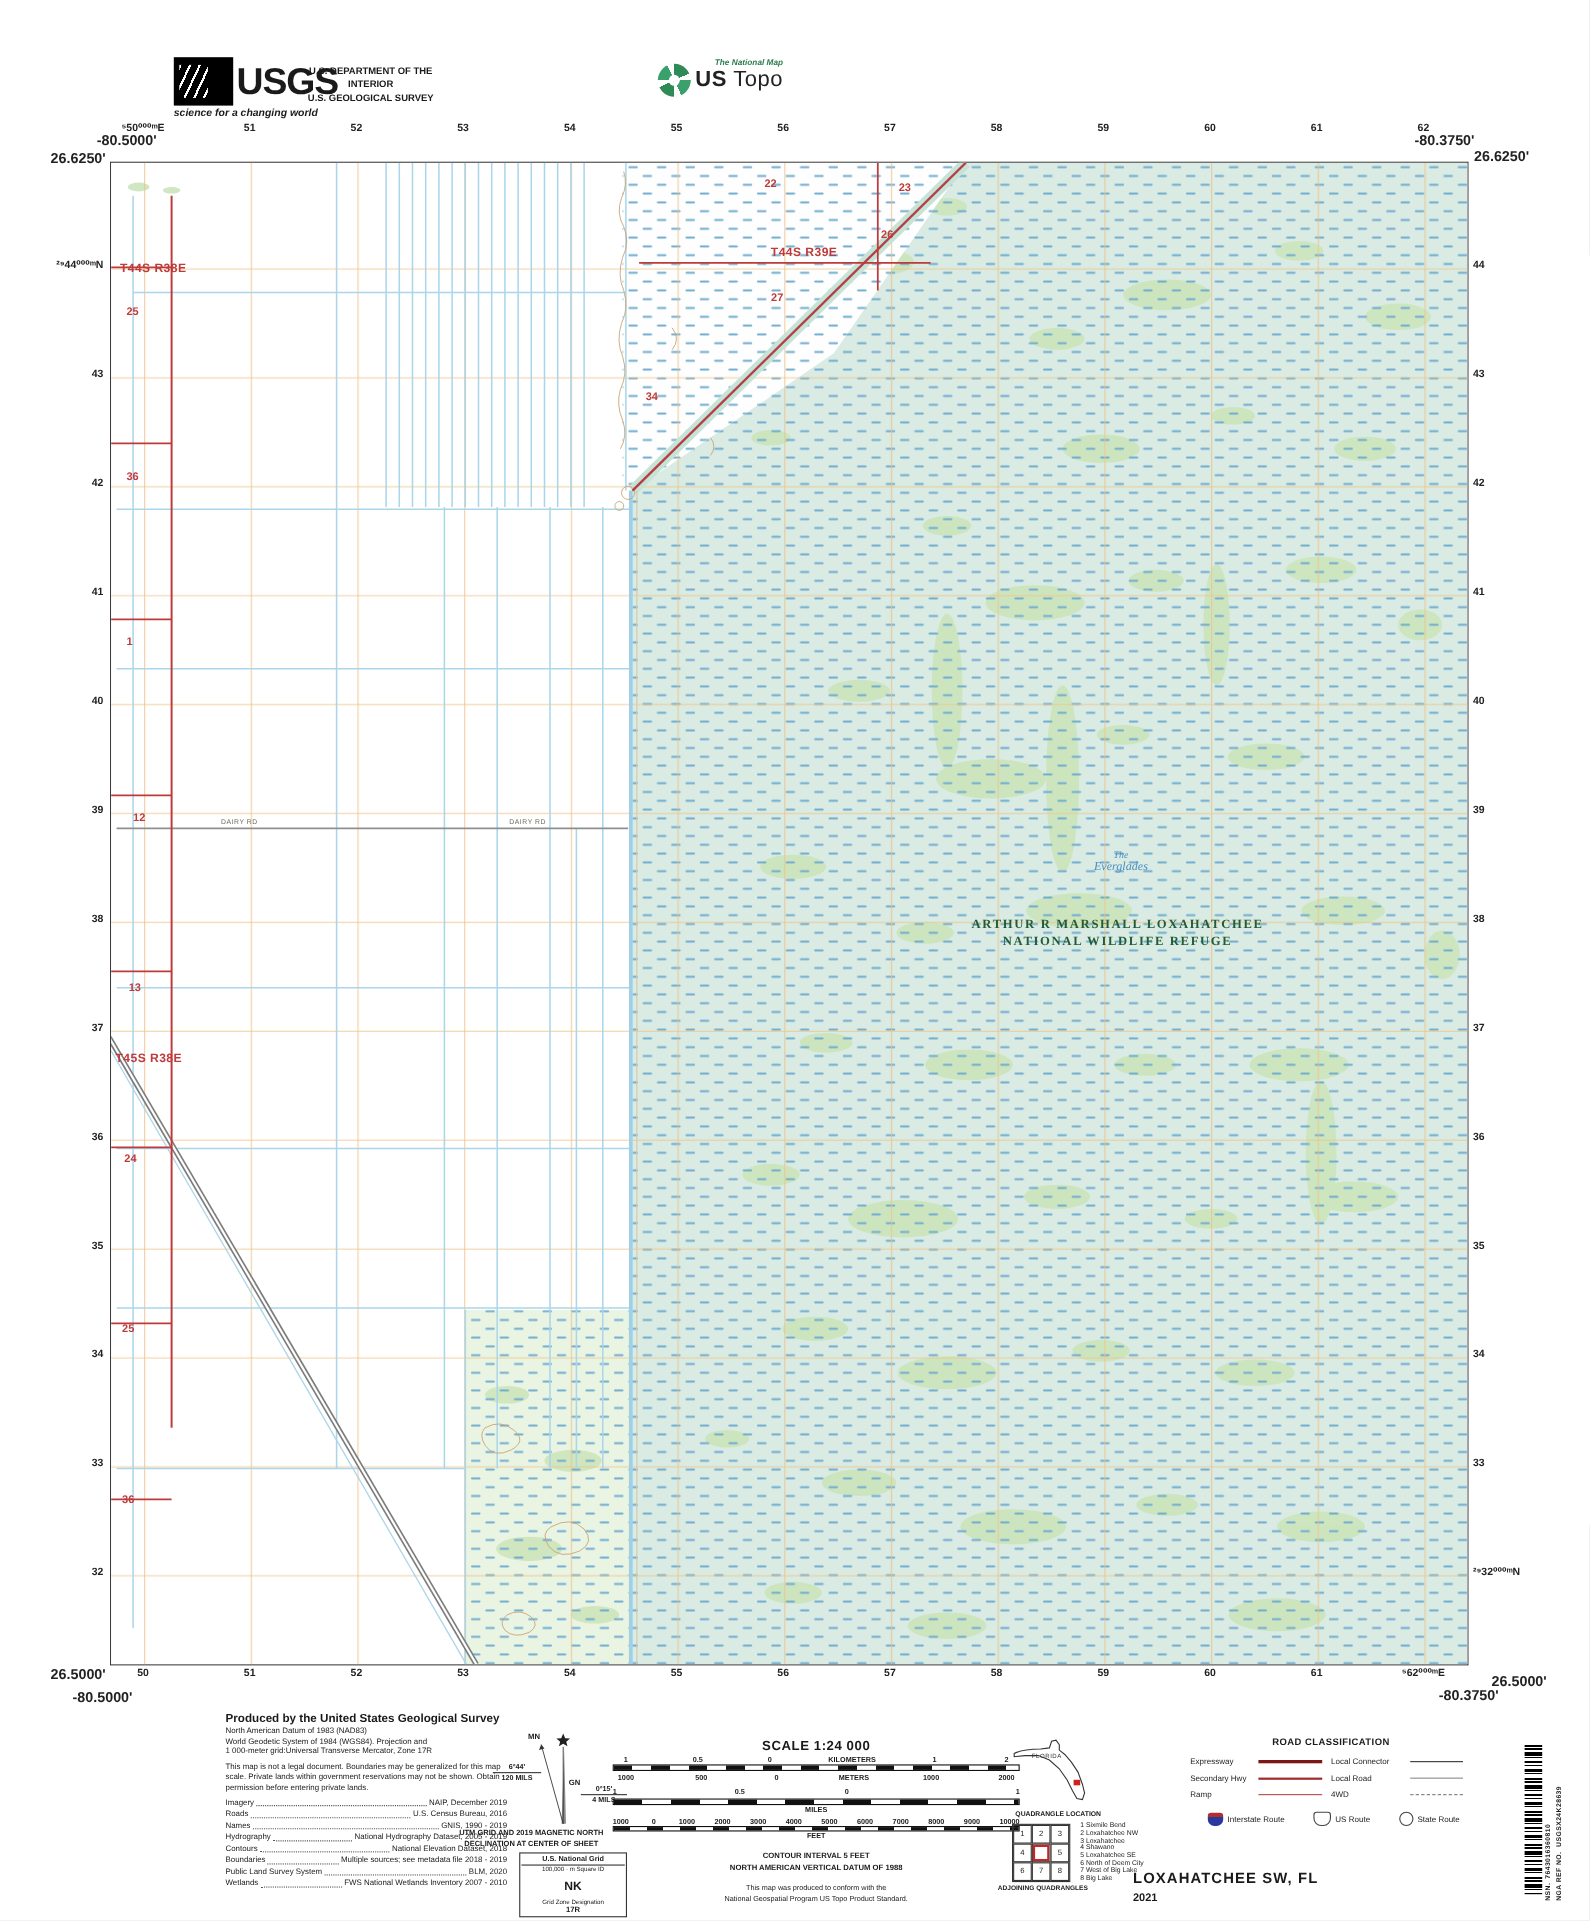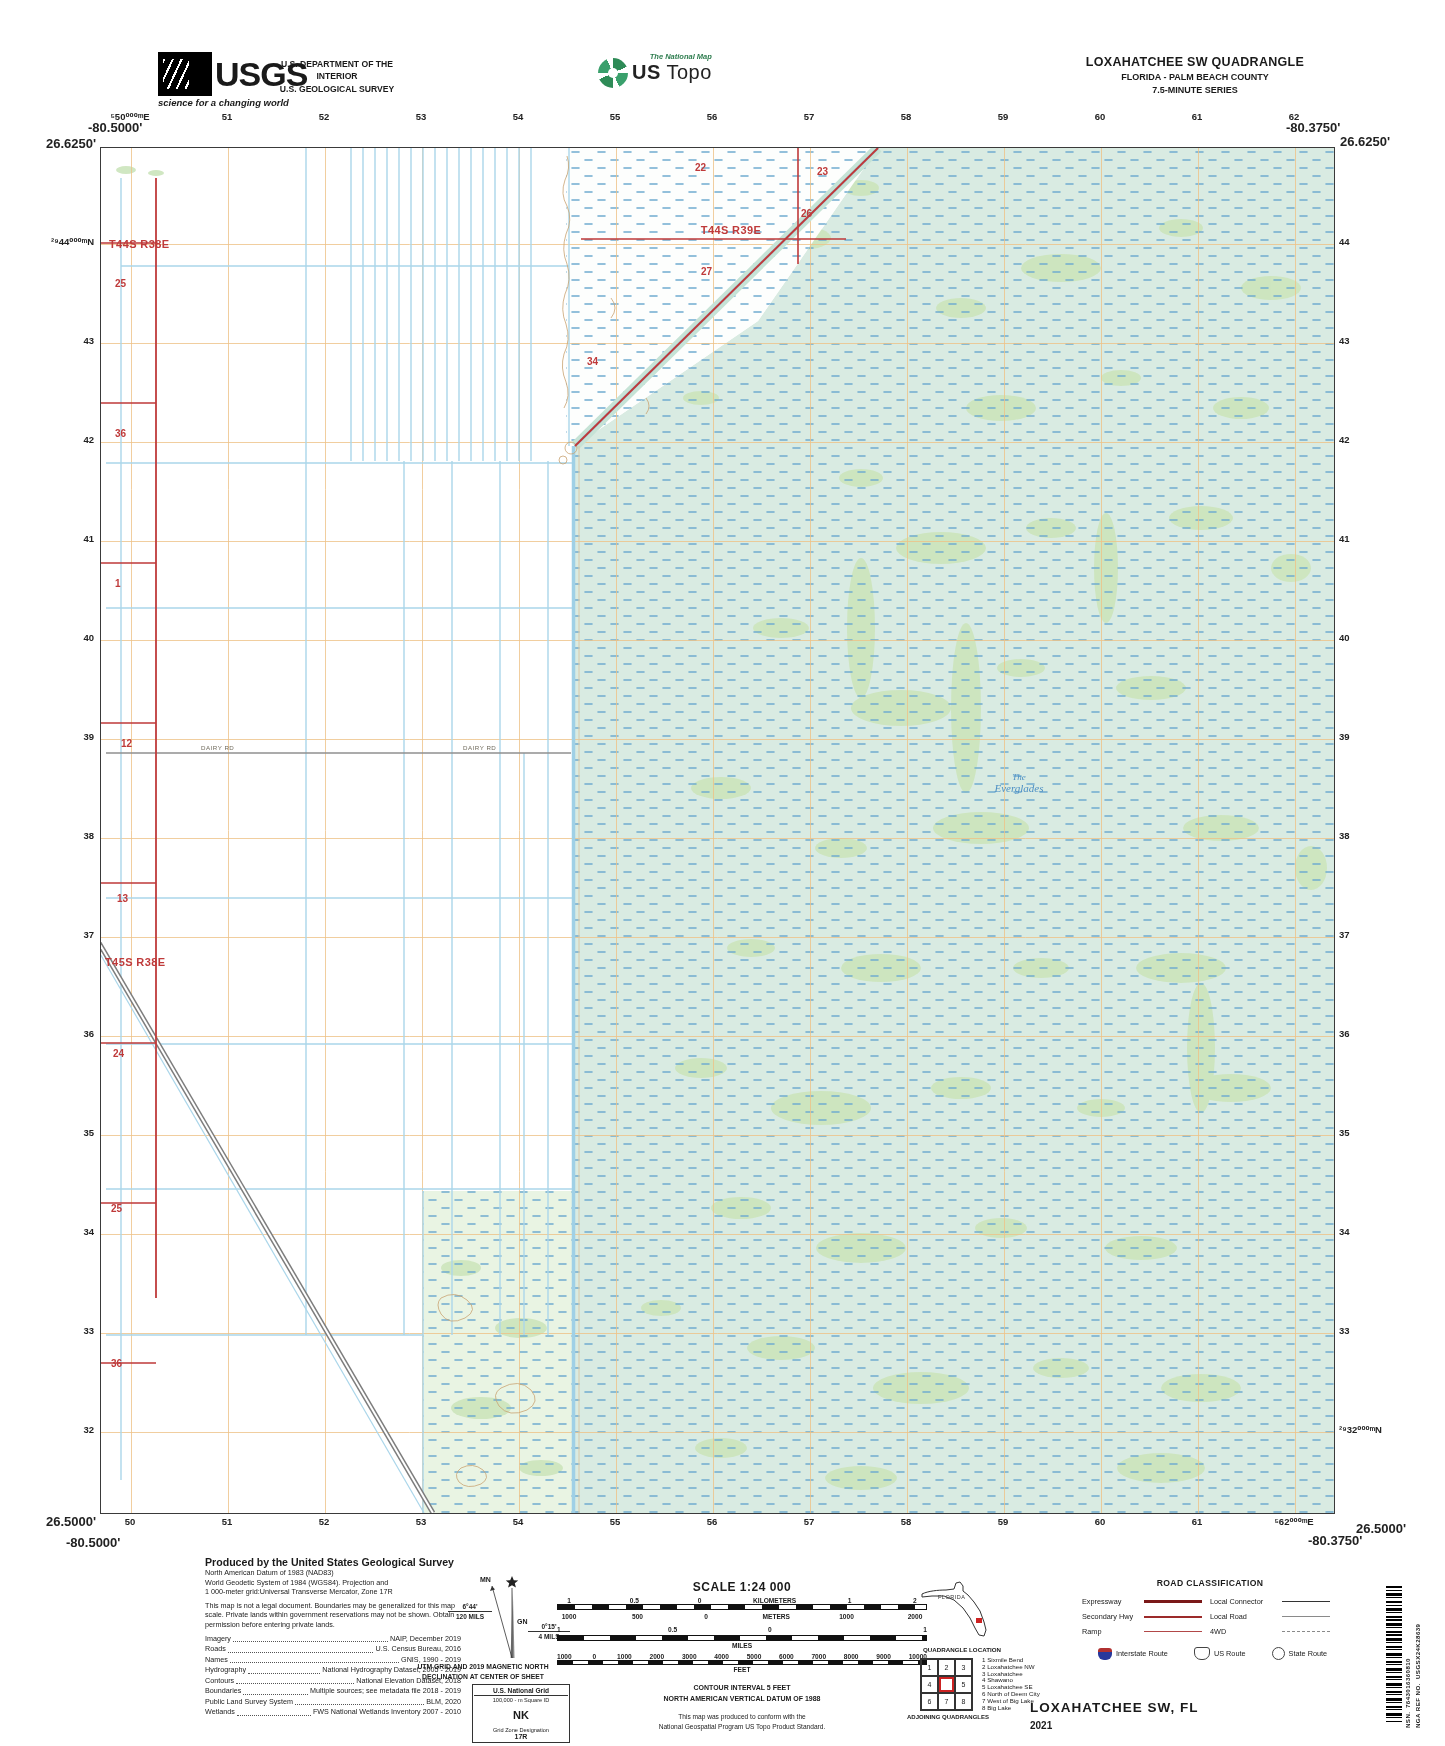--- a/index.html
+++ b/index.html
@@ -127,25 +127,20 @@
     <div>U.S. DEPARTMENT OF THE INTERIOR</div>
     <div>U.S. GEOLOGICAL SURVEY</div>
   </div>
   <div class="abs natmap">
     <div class="nm-icon"></div>
     <div class="nm-text">
       <div class="nm-small">The National Map</div>
       <div class="nm-big"><b>US</b><span> Topo</span></div>
     </div>
   </div>
-  <div class="abs quad-title">
-    <div class="qt1">LOXAHATCHEE SW QUADRANGLE</div>
-    <div class="qt2">FLORIDA - PALM BEACH COUNTY</div>
-    <div class="qt3">7.5-MINUTE SERIES</div>
-  </div>
 
   <div class="abs corner" style="left:88px;top:120px;">-80.5000'</div>
   <div class="abs corner" style="left:46px;top:136px;width:48px;text-align:right;">26.6250'</div>
   <div class="abs corner" style="left:1286px;top:120px;">-80.3750'</div>
   <div class="abs corner" style="left:1340px;top:134px;">26.6250'</div>
   <div class="abs corner" style="left:46px;top:1514px;">26.5000'</div>
   <div class="abs corner" style="left:66px;top:1535px;">-80.5000'</div>
   <div class="abs corner" style="left:1308px;top:1533px;">-80.3750'</div>
   <div class="abs corner" style="left:1356px;top:1521px;">26.5000'</div>
 
@@ -344,20 +339,24 @@
     <span class="mlabel sec" style="left:16px;top:745px;">13</span>
     <span class="mlabel sec" style="left:12px;top:900px;">24</span>
     <span class="mlabel sec" style="left:10px;top:1055px;">25</span>
     <span class="mlabel sec" style="left:10px;top:1210px;">36</span>
     <span class="mlabel sec" style="left:594px;top:14px;">22</span>
     <span class="mlabel sec" style="left:716px;top:18px;">23</span>
     <span class="mlabel sec" style="left:700px;top:60px;">26</span>
     <span class="mlabel sec" style="left:600px;top:118px;">27</span>
     <span class="mlabel sec" style="left:486px;top:208px;">34</span>
 
+    <div class="refuge-name">
+      <div>ARTHUR R MARSHALL LOXAHATCHEE</div>
+      <div>NATIONAL WILDLIFE REFUGE</div>
+    </div>
     <div class="everglades">
       <div class="ev1">The</div>
       <div class="ev2">Everglades</div>
     </div>
     <span class="dairy" style="left:100px;top:596px;">DAIRY RD</span>
     <span class="dairy" style="left:362px;top:596px;">DAIRY RD</span>
   </div>
 
   <div class="abs credits">
     <div class="cr-title">Produced by the United States Geological Survey</div>

